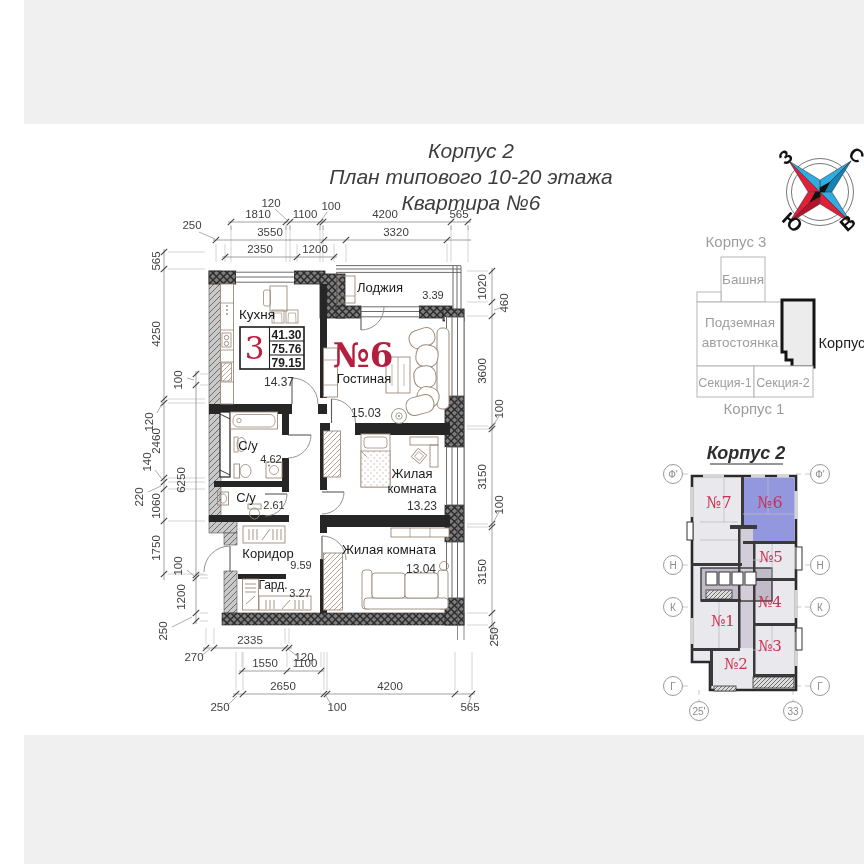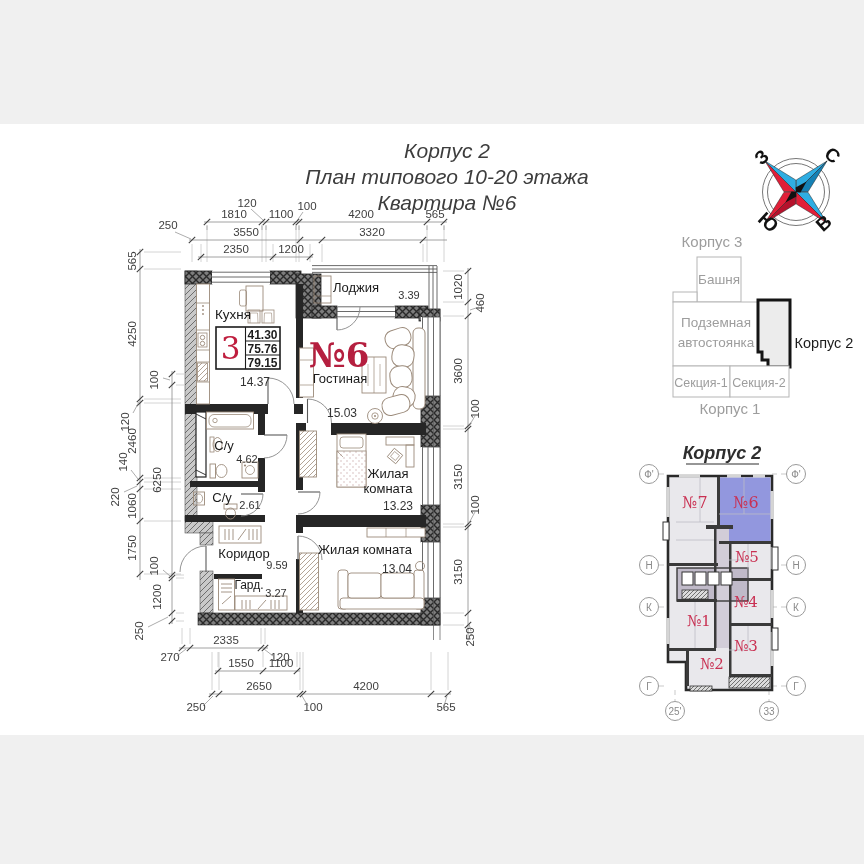--- a/index.html
+++ b/index.html
@@ -1,21 +1,21 @@
 <!DOCTYPE html>
 <html><head>
 <meta charset="utf-8">
 <style>
   html, body { margin: 0; padding: 0; }
   body {
     width: 864px; height: 864px; overflow: hidden;
     background: #ffffff;
     font-family: "Liberation Sans", sans-serif;
   }
-  .page { position: relative; width: 828px; height: 864px; }
+  .page { position: relative; width: 828px; height: 864px; margin-left: 24px; }
   svg { display: block; }
   text { user-select: none; }
 </style>
 </head>
 <body>
 
 <div class="page">
 <svg width="864" height="864" viewBox="0 0 864 864">
 <defs>
   <pattern id="pWall" width="6" height="6" patternUnits="userSpaceOnUse">

